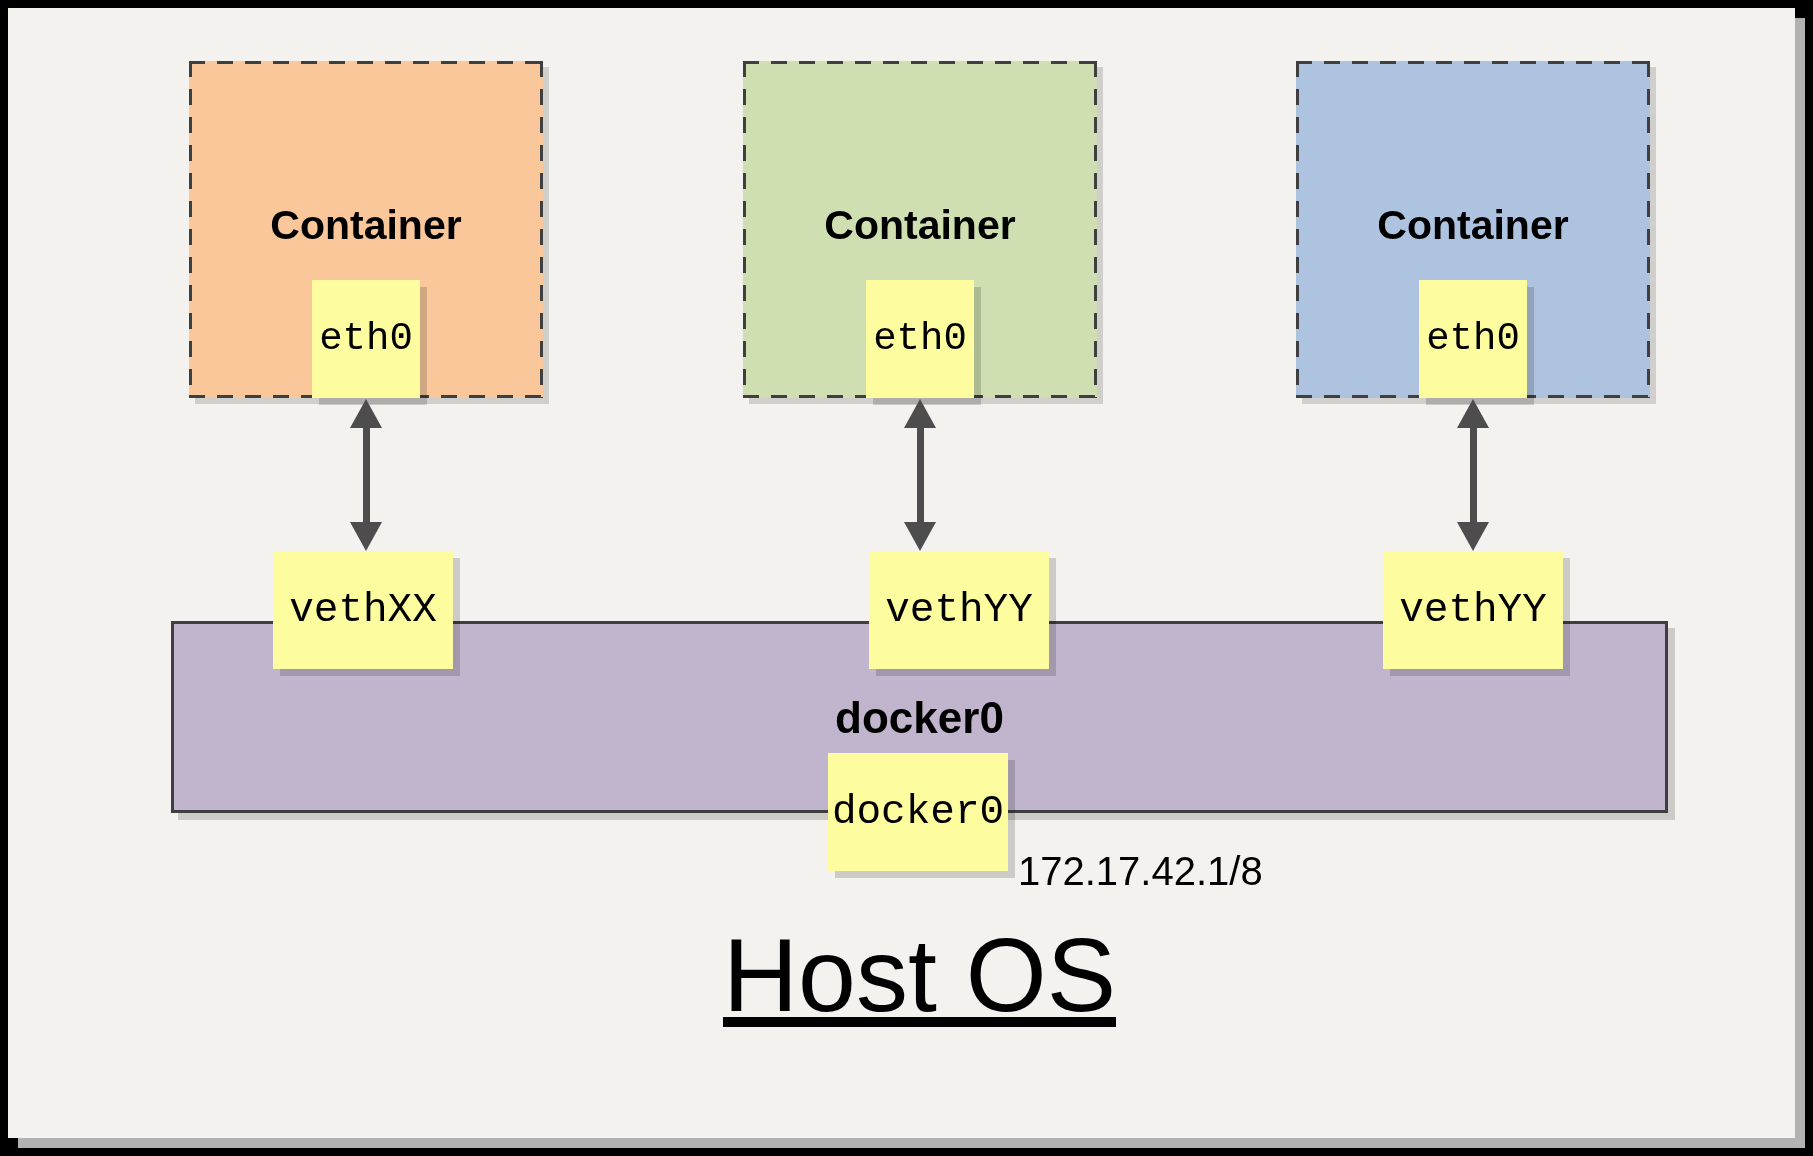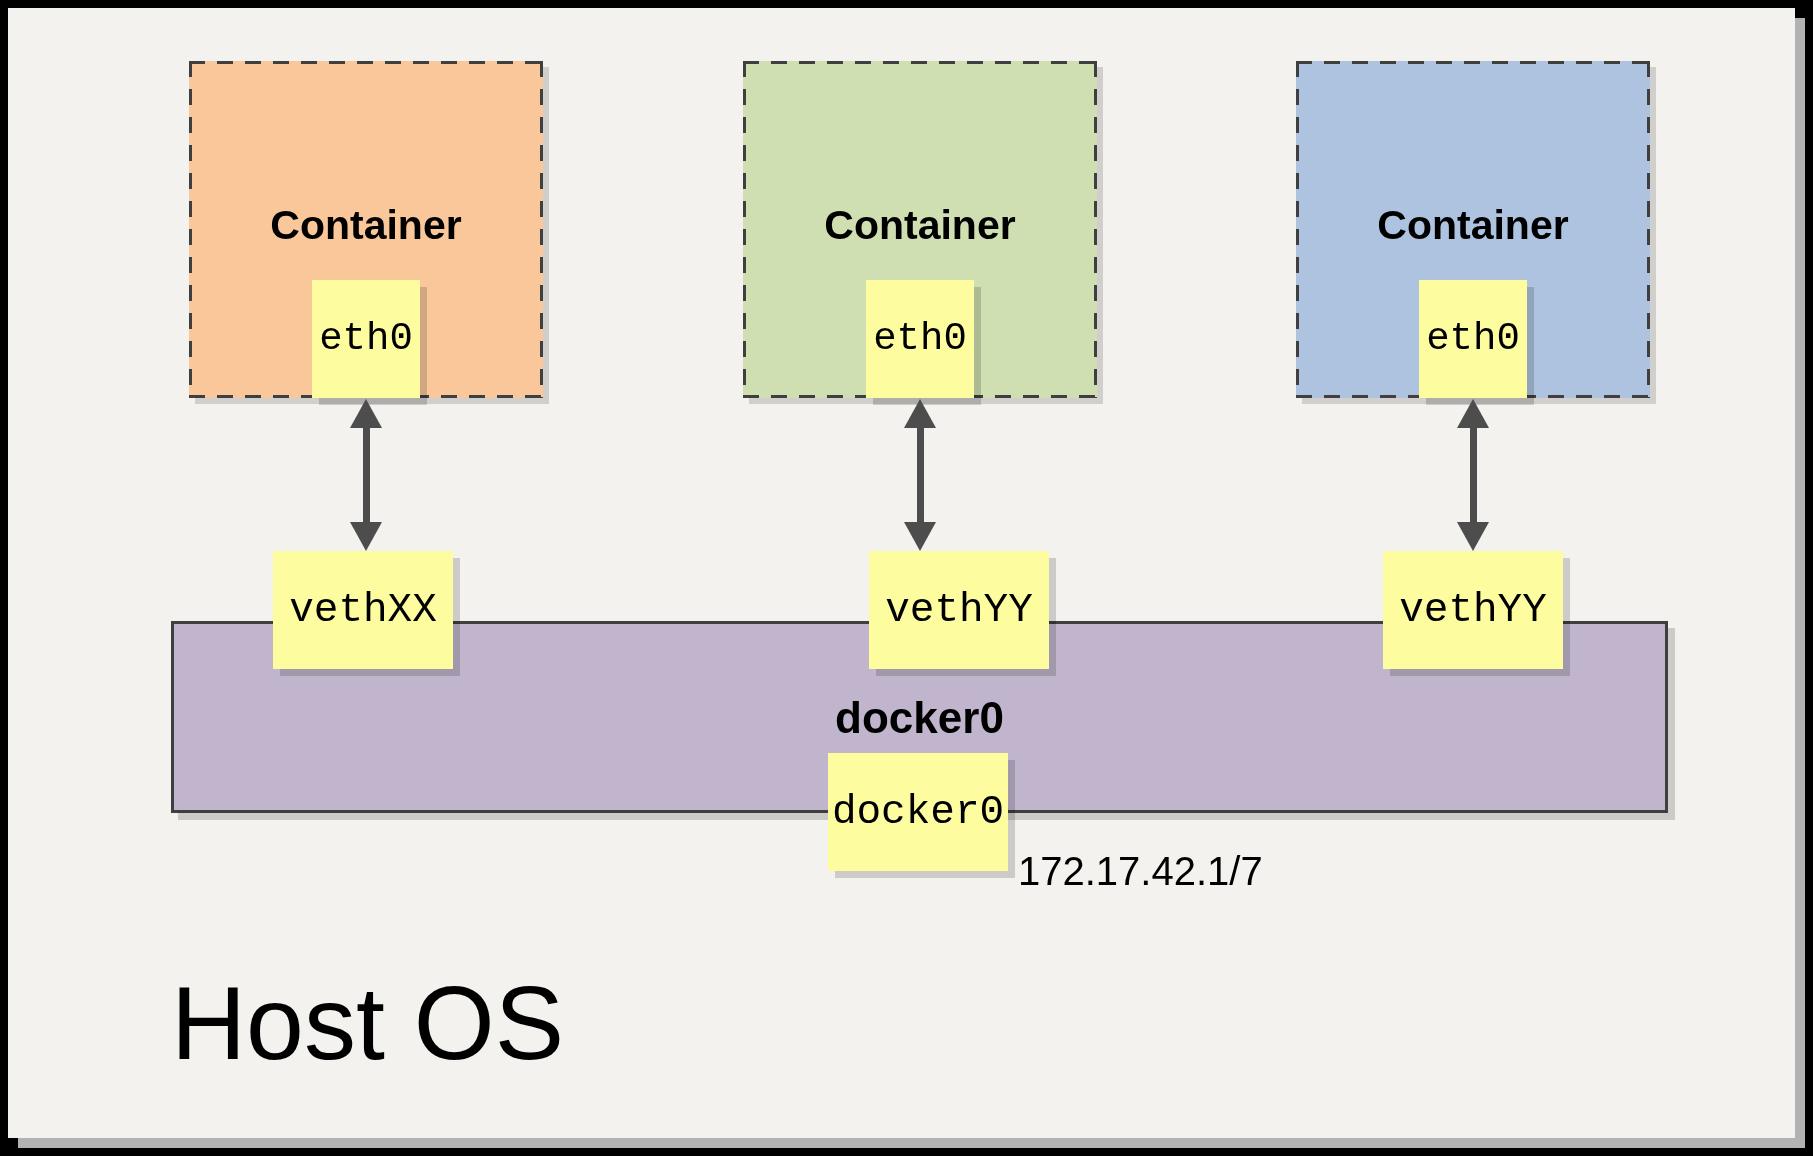--- a/index.html
+++ b/index.html
@@ -94,22 +94,22 @@
   .bridge-if-box {
     position: absolute; left: 820px; top: 745px; width: 180px; height: 118px;
     font-size: 41px; z-index: 3;
   }
   .bridge-ip {
     position: absolute; left: 1010px; top: 840px;
     font-size: 40px; line-height: 1.15; z-index: 3;
   }
 
   .host-label {
-    position: absolute; left: 163px; top: 958px; width: 1497px;
-    font-size: 104px; line-height: 1.1;
+    position: absolute; left: 163px; top: 910px; width: 1497px;
+    text-align: center; font-size: 104px; line-height: 1.1; text-decoration: underline;
   }
 </style>
 </head>
 <body>
 
 <div id="stage">
   <div class="panel">
 
     <div class="container-box c0">
       <div class="container-title">Container</div>
@@ -158,18 +158,18 @@
     <div class="note veth-box v1">
       <span>vethYY</span>
     </div>
     <div class="note veth-box v2">
       <span>vethYY</span>
     </div>
 
     <div class="note bridge-if-box">
       <span>docker0</span>
     </div>
-    <div class="bridge-ip">172.17.42.1/7</div>
+    <div class="bridge-ip">172.17.42.1/8</div>
 
     <div class="host-label">Host OS</div>
 
   </div>
 </div>
 
 </body></html>

